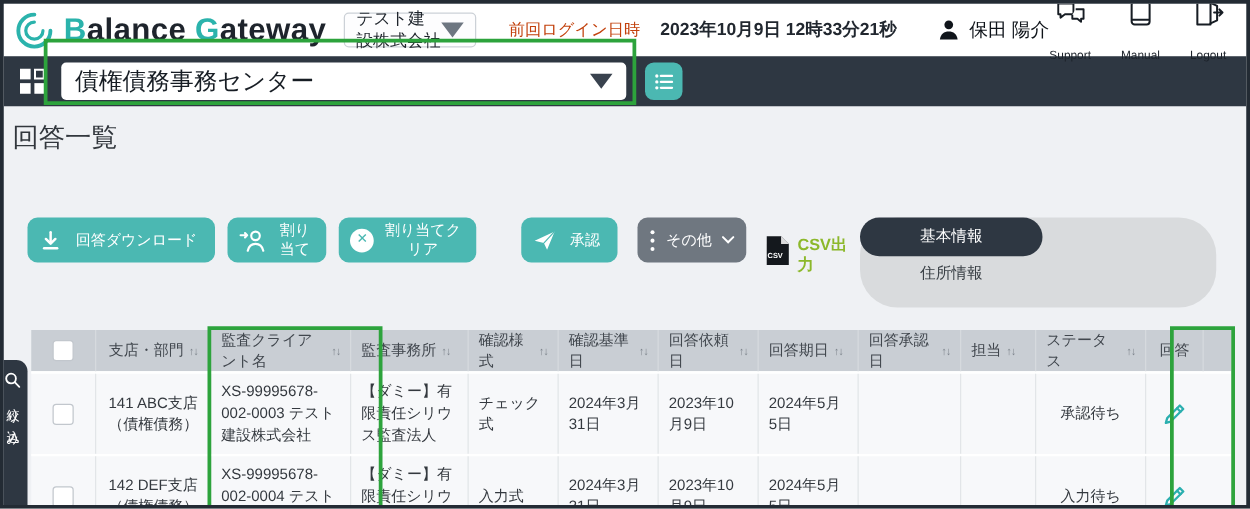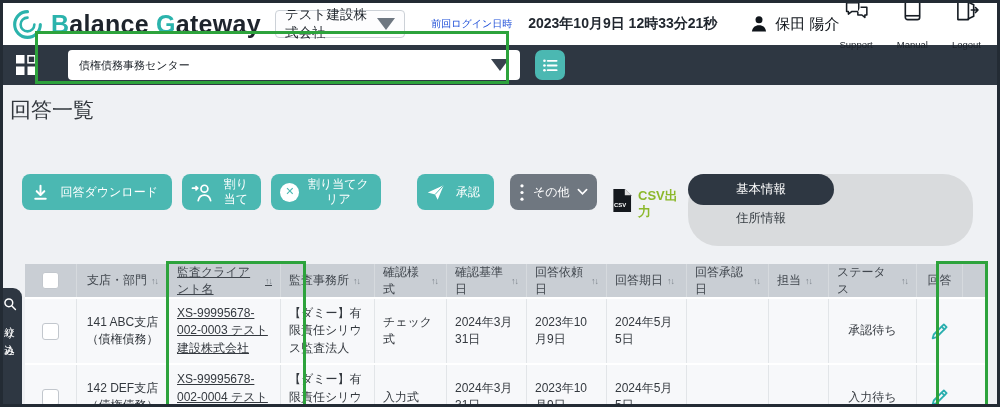--- a/index.html
+++ b/index.html
@@ -16,35 +16,35 @@
   .brand-text { font-size:25px; font-weight:bold; color:#1e242c; letter-spacing:.3px; white-space:nowrap; }
   .brand-text .teal { color:#2BB3AC; }
   .brand-text .gap { margin-left:7px; }
 
   .select-pill { height:28px; border:1px solid #ccd1d7; border-radius:4px; background:#fdfdfe;
                  display:flex; align-items:center; justify-content:space-between;
                  padding:0 9px; font-size:13.5px; color:#1f252c; cursor:pointer; }
   .company-select { margin-left:14px; width:200px; }
   .caret { width:0; height:0; border-left:9px solid transparent; border-right:9px solid transparent;
            border-top:12px solid #6e7781; }
-  .login-label { margin-left:26px; font-size:10px; color:#1d4ed8; white-space:nowrap; }
+  .login-label { margin-left:26px; font-size:13px; color:#c2410c; white-space:nowrap; }
   .login-value { margin-left:16px; font-size:14px; font-weight:bold; color:#21272f; white-space:nowrap; }
   .user { margin-left:32px; display:flex; align-items:center; gap:6px; font-size:15px; color:#0e1319; white-space:nowrap; }
   .user svg { width:20px; height:20px; }
   .top-icons { margin-left:auto; display:flex; gap:24px; }
   .top-icon { display:flex; flex-direction:column; align-items:center; cursor:pointer; }
   .top-icon svg { width:27px; height:23px; display:block; }
   .top-icon-label { font-size:9.5px; color:#1d232b; margin-top:17px; }
 
   
   .navbar { height:40px; background:#2E3742; display:flex; align-items:center; padding:0 10px; }
   .grid-icon { width:22px; height:22px; margin-left:2px; cursor:pointer; }
-  .nav-select { margin-left:31px; width:452px; height:30px; background:#fff; border-radius:4px;
+  .nav-select { margin-left:12px; width:452px; height:30px; background:#fff; border-radius:4px;
                 display:flex; align-items:center; justify-content:space-between; padding:0 11px;
-                font-size:11px; color:#171d24; cursor:pointer; }
+                font-size:19px; color:#171d24; cursor:pointer; }
   .nav-select .caret { border-top-color:#39424e; }
   .list-btn { margin-left:15px; width:30px; height:30px; border-radius:7px; background:#4BB8B2;
               border:none; display:flex; align-items:center; justify-content:center; cursor:pointer; }
   .list-btn svg { width:17px; height:17px; }
 
   
   .annot { position:absolute; border:3px solid #2DA33C; pointer-events:none; z-index:60; }
   .annot-select { left:32px; top:28px; width:474px; height:53px; }
   .annot-col { top:-3px; height:155px; }
   .annot-client { left:141px; width:140px; }
@@ -84,21 +84,21 @@
   .tablewrap { position:relative; margin:18px 0 0 22px; width:960px; border-bottom:2px solid #b2b7bd; }
   .trow { display:flex; }
   .cell { display:flex; align-items:center; padding:0 8px; border-right:1px solid #e2e5e8; }
   .thead { background:#C9CED4; }
   .thead .cell { height:33px; font-size:12px; color:#41474e; gap:4px; border-right:1px solid #d6dade; cursor:pointer; }
   .sort { font-size:9px; color:#7e858d; letter-spacing:-1px; white-space:nowrap; }
   .tbody-row { background:#F7F8FA; border-top:2px solid #fff; }
   .tbody-row .cell { min-height:55px; font-size:12px; color:#34393f; line-height:1.45; padding:6px 8px; }
   .c0 { width:52px; justify-content:center; }
   .c1 { width:92px; justify-content:center; text-align:center; white-space:pre-line; }
-  .c2 { width:112px;text-decoration:underline; }
+  .c2 { width:112px; }
   .c3 { width:94px; }
   .c4 { width:72px; }
   .c5,.c6,.c7 { width:80px; }
   .c8 { width:82px; }
   .c9 { width:60px; }
   .c10 { width:88px; justify-content:center; }
   .c11 { width:46px; justify-content:center; border-right:none; }
   .checkbox { width:17px; height:17px; background:#fff; border:1px solid #c2c7cd; border-radius:3px; cursor:pointer; }
   .pencil { cursor:pointer; display:flex; }
   .pencil svg { width:22px; height:22px; }

